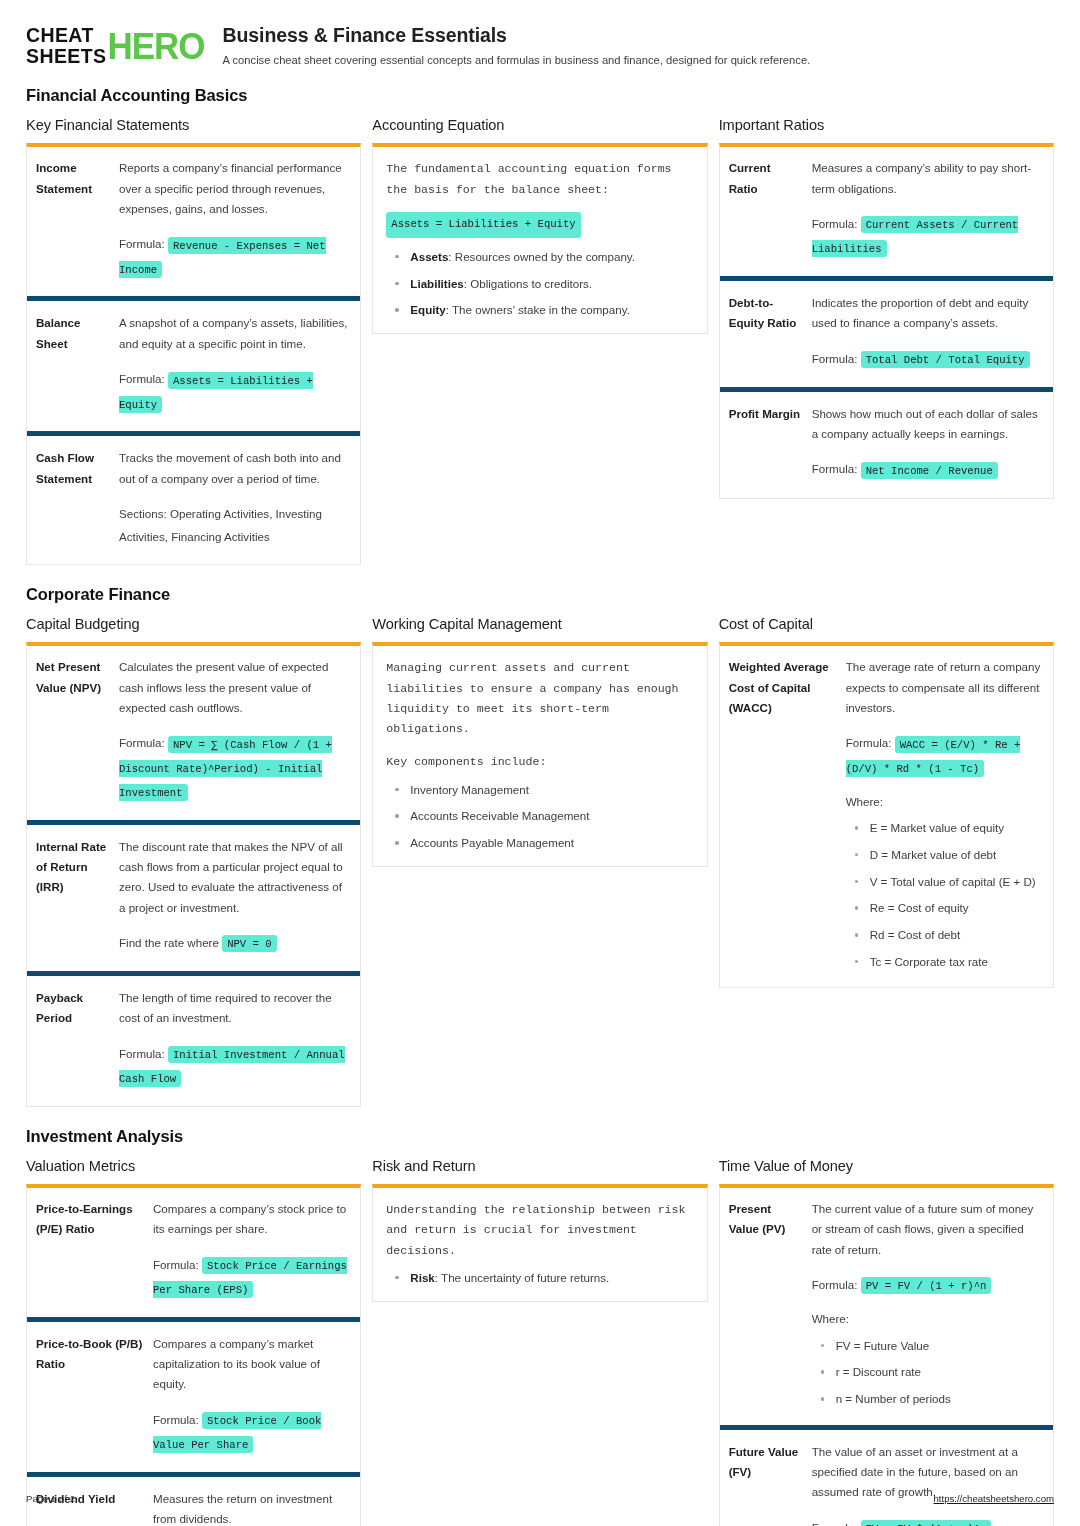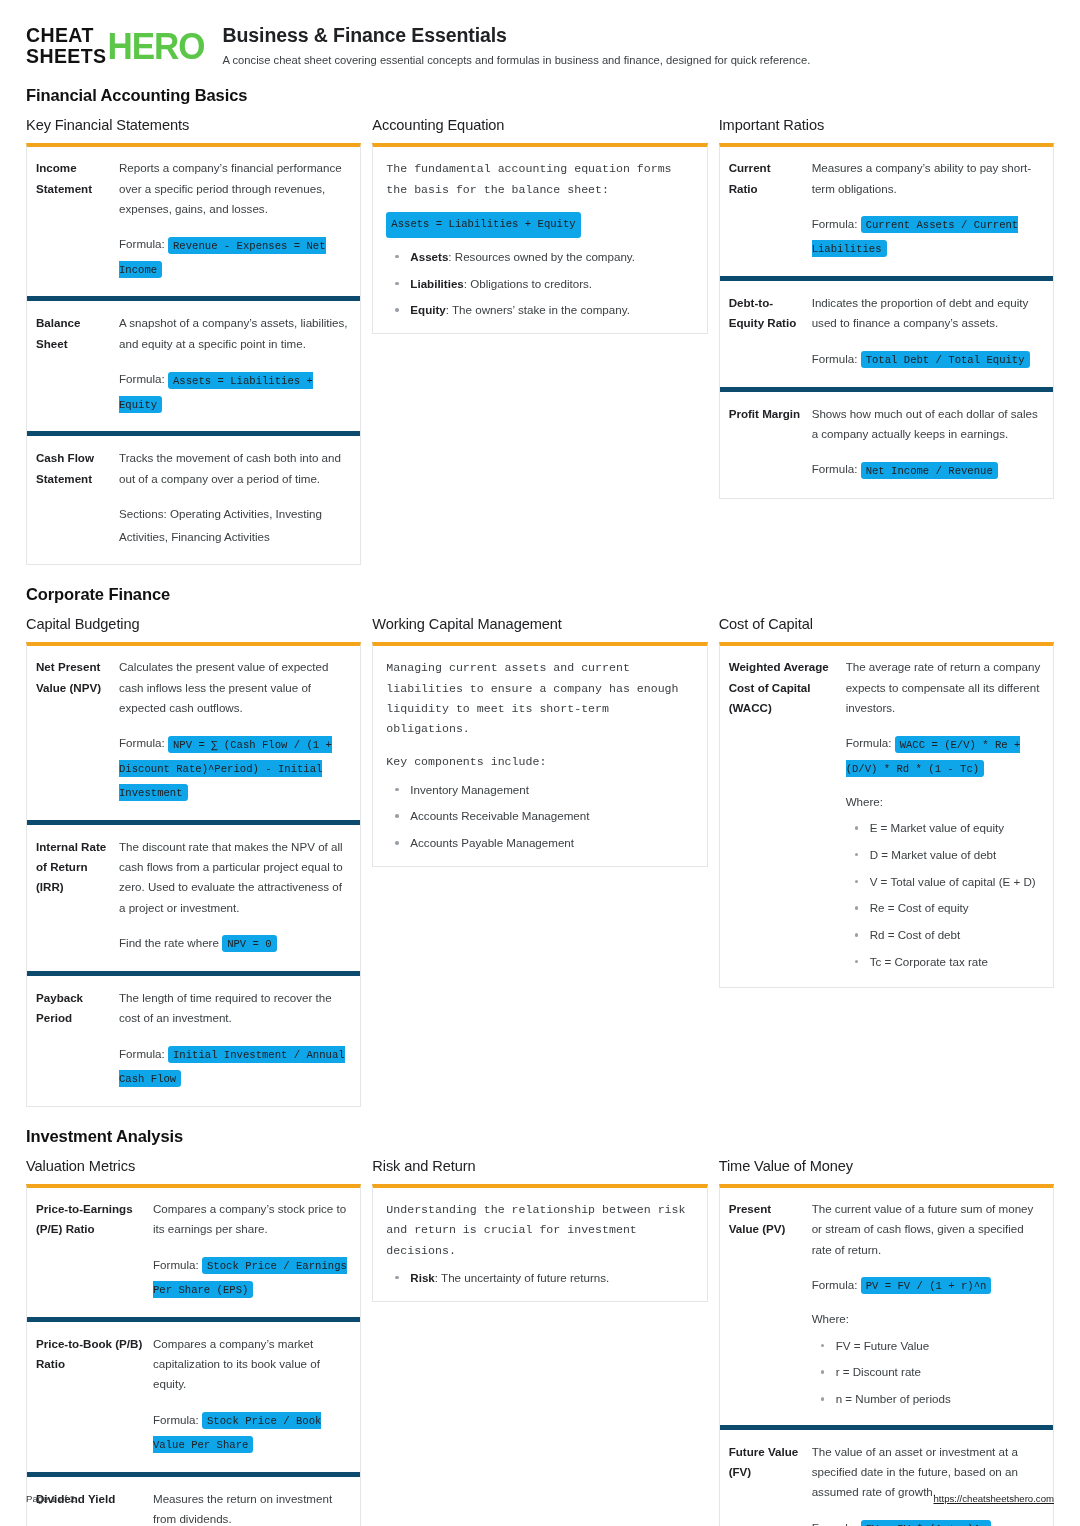--- a/index.html
+++ b/index.html
@@ -67,21 +67,21 @@
   }
   .deftable tr:first-child td { padding-top: 11px; }
 
   
   .p { font-size: 11.6px; line-height: 1.75; color: #3c4043; font-family: Liberation Mono, monospace; }
   .p + .p { margin-top: 13px; }
   .formula-line { margin-top: 13px; font-size: 11.6px; line-height: 2.0; color: #3c4043; }
   code {
     font-family: "Liberation Mono", "DejaVu Sans Mono", monospace;
     font-size: 10.6px;
-    background: #0ea5e9;
+    background: #5eead4;
     color: #202124;
     padding: 2.5px 5px;
     border-radius: 3px;
     white-space: normal;
     line-height: 2.0;
   }
   code.block { display: inline-block; margin: 12px 0 2px 0; }
   ul.bullets { list-style: none; margin-top: 6px; }
   ul.bullets li {
     position: relative; padding-left: 24px; margin-top: 7px;

